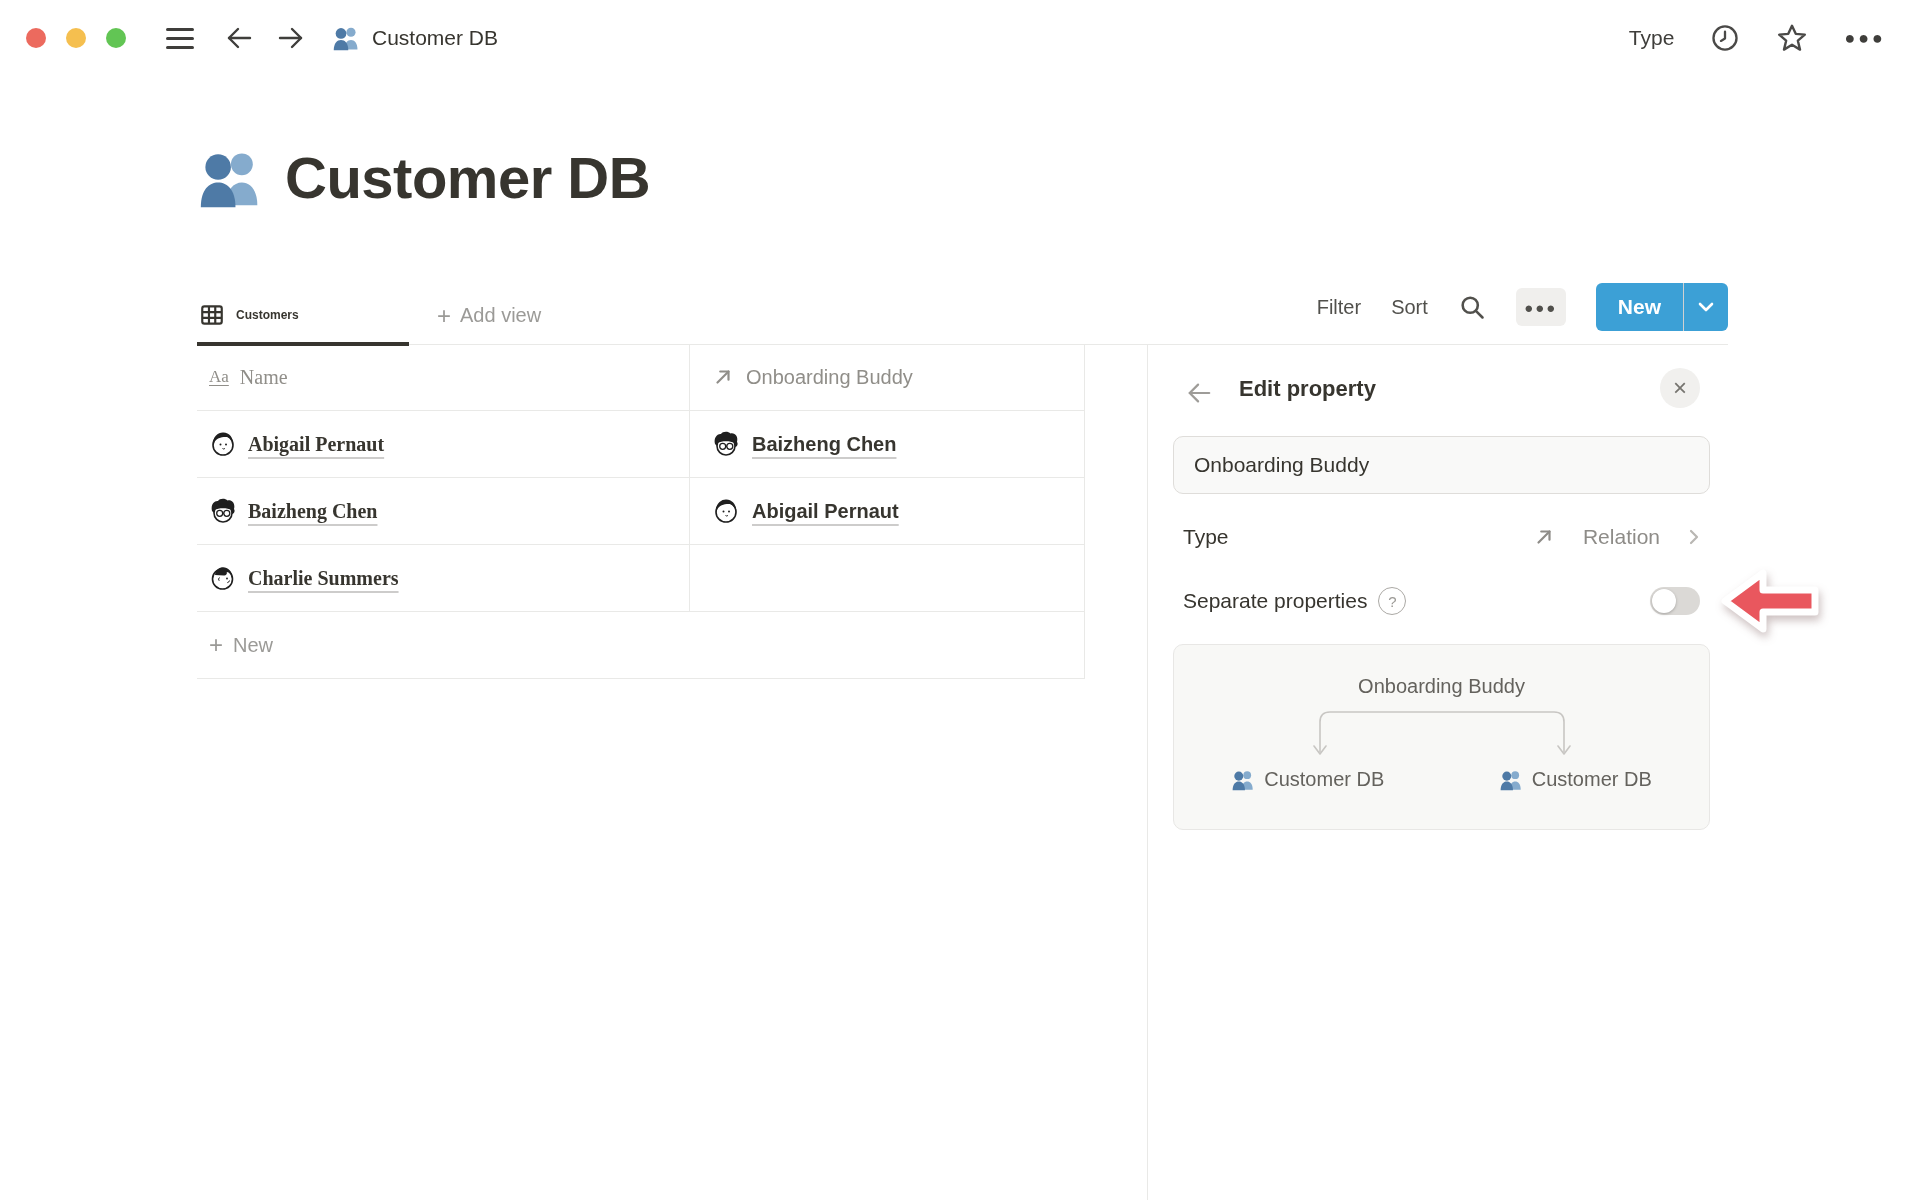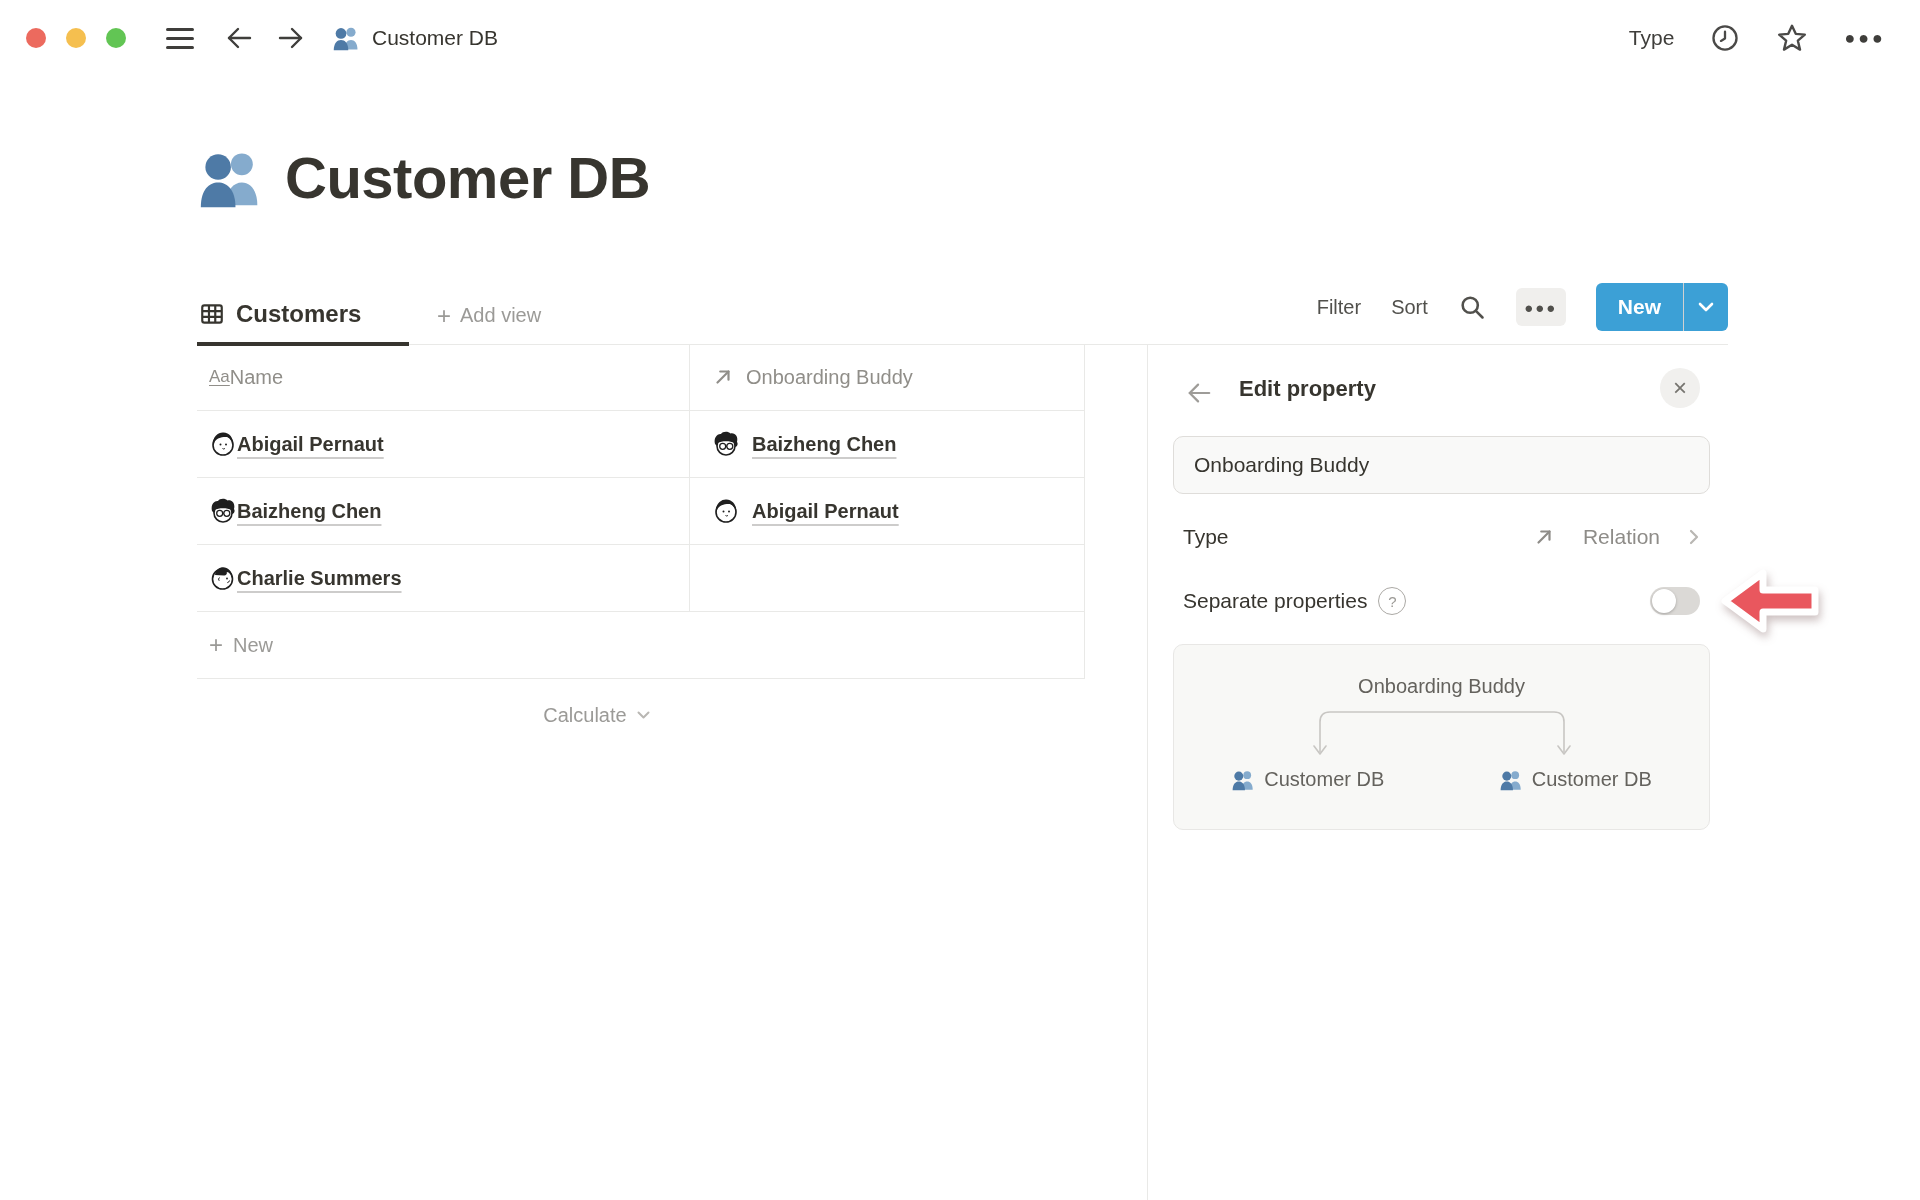--- a/index.html
+++ b/index.html
@@ -22,35 +22,35 @@
   .navarrows{display:flex;gap:22px;margin-left:30px;align-items:center;}
   .breadcrumb{display:flex;align-items:center;gap:12px;margin-left:26px;font-size:21px;color:#37352F;cursor:pointer;}
   .topbar-right{margin-left:auto;display:flex;align-items:center;gap:36px;margin-right:34px;}
   .share{font-size:21px;color:#3F3E3B;cursor:pointer;}
   .dots{font-size:18px;letter-spacing:3px;color:#3F3E3B;cursor:pointer;}
   
   .title-block{position:absolute;left:197px;top:144px;display:flex;align-items:center;gap:22px;}
   .page-title{font-size:58px;font-weight:700;letter-spacing:-0.5px;color:#37352F;}
   
   .viewbar{position:absolute;left:197px;top:272px;width:1531px;height:72px;border-bottom:1px solid #E9E9E7;}
-  .tab{position:absolute;left:2px;bottom:16px;display:flex;align-items:center;gap:11px;font-size:24px;font-weight:700;cursor:pointer;}
+  .tab{position:absolute;left:2px;bottom:16px;display:flex;align-items:center;gap:11px;font-size:12px;font-weight:700;cursor:pointer;}
   .tab-underline{position:absolute;left:0;bottom:-2px;width:212px;height:4px;background:#37352F;}
   .addview{position:absolute;left:240px;bottom:17px;display:flex;align-items:center;gap:9px;color:#9B9A97;font-size:20px;cursor:pointer;}
   .addview .plus{font-size:24px;line-height:20px;}
   .controls{position:absolute;right:0;bottom:13px;display:flex;align-items:center;gap:30px;}
   .ctl-text{font-size:20px;color:#51504C;cursor:pointer;}
   .more-btn{width:50px;height:38px;border-radius:6px;background:#F0EFED;color:#51504C;display:flex;align-items:center;justify-content:center;font-size:15px;letter-spacing:2px;cursor:pointer;}
   .new-btn{display:flex;height:48px;border-radius:6px;overflow:hidden;cursor:pointer;}
   .new-main{background:#3CA0D6;color:#fff;font-size:21px;font-weight:700;display:flex;align-items:center;padding:0 22px;}
   .new-sep{width:1px;background:rgba(0,0,0,0.18);}
   .new-chev{width:44px;background:#3CA0D6;display:flex;align-items:center;justify-content:center;}
   
   .table{position:absolute;left:197px;top:344px;width:888px;font-size:20px;}
   .t-header{display:flex;height:66px;border-bottom:1px solid #E9E9E7;color:#908E89;}
-  .cell1{width:493px;box-sizing:border-box;display:flex;align-items:center;padding-left:12px;border-right:1px solid #E9E9E7;}
+  .cell1{width:493px;box-sizing:border-box;display:flex;align-items:center;gap:11px;padding-left:12px;border-right:1px solid #E9E9E7;font-family:Liberation Serif, serif;}
   .cell2{flex:1;display:flex;align-items:center;gap:12px;padding-left:22px;border-right:1px solid #E9E9E7;}
   .t-row{display:flex;height:66px;border-bottom:1px solid #E9E9E7;cursor:pointer;}
   .aa{font-size:17px;text-decoration:underline;text-underline-offset:3px;}
   .pname{font-weight:700;color:#37352F;text-decoration:underline;text-decoration-color:rgba(55,53,47,0.25);text-decoration-thickness:1.5px;text-underline-offset:6px;}
   .t-new{height:66px;display:flex;align-items:center;gap:10px;padding-left:12px;color:#9B9A97;border-bottom:1px solid #E9E9E7;border-right:1px solid #E9E9E7;cursor:pointer;}
   .t-new .plus{font-size:24px;}
   .t-calc{height:72px;display:flex;align-items:center;justify-content:center;gap:9px;color:#9B9A97;transform:translateX(-44px);cursor:pointer;}
   
   .panel-divider{position:absolute;left:1147px;top:344px;width:1px;height:856px;background:#E9E9E7;}
   .panel{position:absolute;left:1155px;top:356px;width:573px;}
@@ -274,26 +274,20 @@
     <div class="cell2">
       <span></span>
     </div>
   </div>
 
   <div class="t-new">
     <span class="plus">+</span>
     <span>New</span>
   </div>
 
-  <div class="t-calc">
-    <span>Calculate</span>
-    <svg width="15" height="10" viewBox="0 0 15 10" fill="none" stroke="#B9B7B3" stroke-width="2" stroke-linecap="round" stroke-linejoin="round">
-        <path d="M2.5 2.5 L7.5 7.5 L12.5 2.5"></path>
-      </svg>
-  </div>
 </div>
 
 <div class="panel-divider"></div>
 
 <div class="panel">
   <div class="p-header">
     <span class="p-back">
       <svg width="28" height="26" viewBox="0 0 30 28" fill="none" stroke="#9E9C98" stroke-width="2.4" stroke-linecap="round" stroke-linejoin="round">
           <path d="M14 5 L5 14 L14 23"></path>
           <path d="M5 14 H26"></path>

